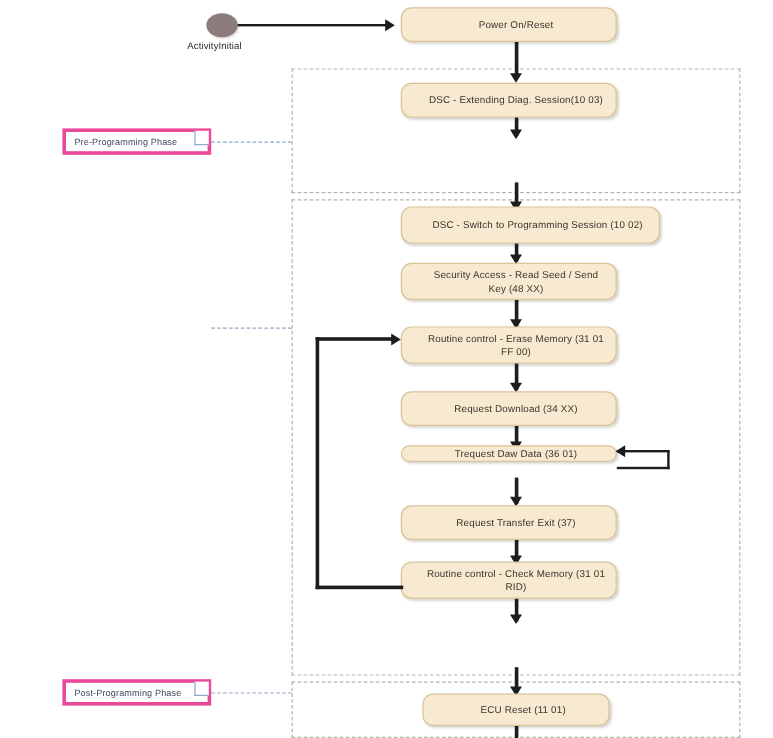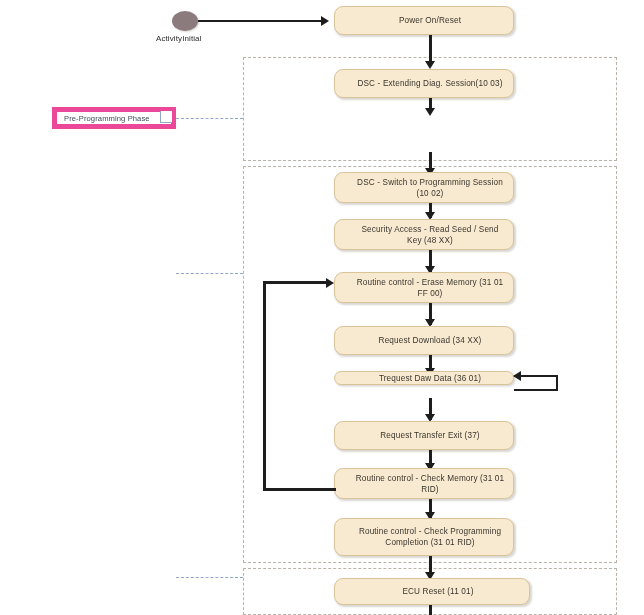--- a/index.html
+++ b/index.html
@@ -57,21 +57,21 @@
     color: #2b2b2b;
     white-space: nowrap;
     letter-spacing: 0.1px;
   }
 
   
   .note {
     position: absolute;
     box-sizing: border-box;
     background: #ffffff;
-    border: 5px solid #ec4899;
+    border: 3px solid #ec4899;
     color: #3f4b5c;
     font-size: 7.6px;
     letter-spacing: 0.1px;
     display: flex;
     align-items: center;
     padding-left: 7px;
     white-space: nowrap;
   }
   .note .fold {
     position: absolute;
@@ -150,21 +150,21 @@
     <span>DSC - Extending Diag. Session(10 03)</span>
   </div>
 
   <div class="vline" style="left:429px; top:98px; width:3px; height:15px;"></div>
   <div class="arrowhead-down" style="left:425px; top:108px;"></div>
 
 
   <div class="vline" style="left:429px; top:152px; width:3px; height:21px;"></div>
   <div class="arrowhead-down" style="left:425px; top:168px;"></div>
 
-  <div class="node" style="left:334px; top:172px; width:180px; height:31px;">
+  <div class="node" style="left:334px; top:172px; width:216px; height:31px;">
     <span>DSC - Switch to Programming Session (10 02)</span>
   </div>
 
   <div class="vline" style="left:429px; top:203px; width:3px; height:15px;"></div>
   <div class="arrowhead-down" style="left:425px; top:212px;"></div>
 
   <div class="node" style="left:334px; top:219px; width:180px; height:31px;">
     <span>Security Access - Read Seed / Send Key (48 XX)</span>
   </div>
 
@@ -209,36 +209,37 @@
   </div>
 
   <div class="loop-line" style="left:263px; top:488px; width:73px; height:3px;"></div>
   <div class="loop-line" style="left:263px; top:281px; width:3px; height:210px;"></div>
   <div class="loop-line" style="left:263px; top:281px; width:68px; height:3px;"></div>
   <div class="arrowhead-right" style="left:326px; top:278px;"></div>
 
   <div class="vline" style="left:429px; top:499px; width:3px; height:19px;"></div>
   <div class="arrowhead-down" style="left:425px; top:512px;"></div>
 
-  <div class="node" style="left:334px; top:518px; width:180px; height:38px;">
-    <span>Routine control - Check Programming Completion (31 01 RID)</span>
-  </div>
 
   <div class="vline" style="left:429px; top:556px; width:3px; height:21px;"></div>
   <div class="arrowhead-down" style="left:425px; top:572px;"></div>
 
-  <div class="node" style="left:334px; top:578px; width:196px; height:27px;">
+  <div class="node" style="left:352px; top:578px; width:156px; height:27px;">
     <span>ECU Reset (11 01)</span>
   </div>
 
   <div class="vline" style="left:429px; top:605px; width:3px; height:10px;"></div>
 
   <div class="note" style="left:52px; top:107px; width:124px; height:22px;">
     <span>Pre-Programming Phase</span>
     <span class="fold"></span>
   </div>
   <div class="note-leader" style="left:176px; top:118px; width:67px;"></div>
 
   <div class="note-leader" style="left:176px; top:273px; width:67px;"></div>
 
+  <div class="note" style="left:52px; top:566px; width:124px; height:22px;">
+    <span>Post-Programming Phase</span>
+    <span class="fold"></span>
+  </div>
   <div class="note-leader" style="left:176px; top:577px; width:67px;"></div>
 
 </div>
 
 </body></html>

